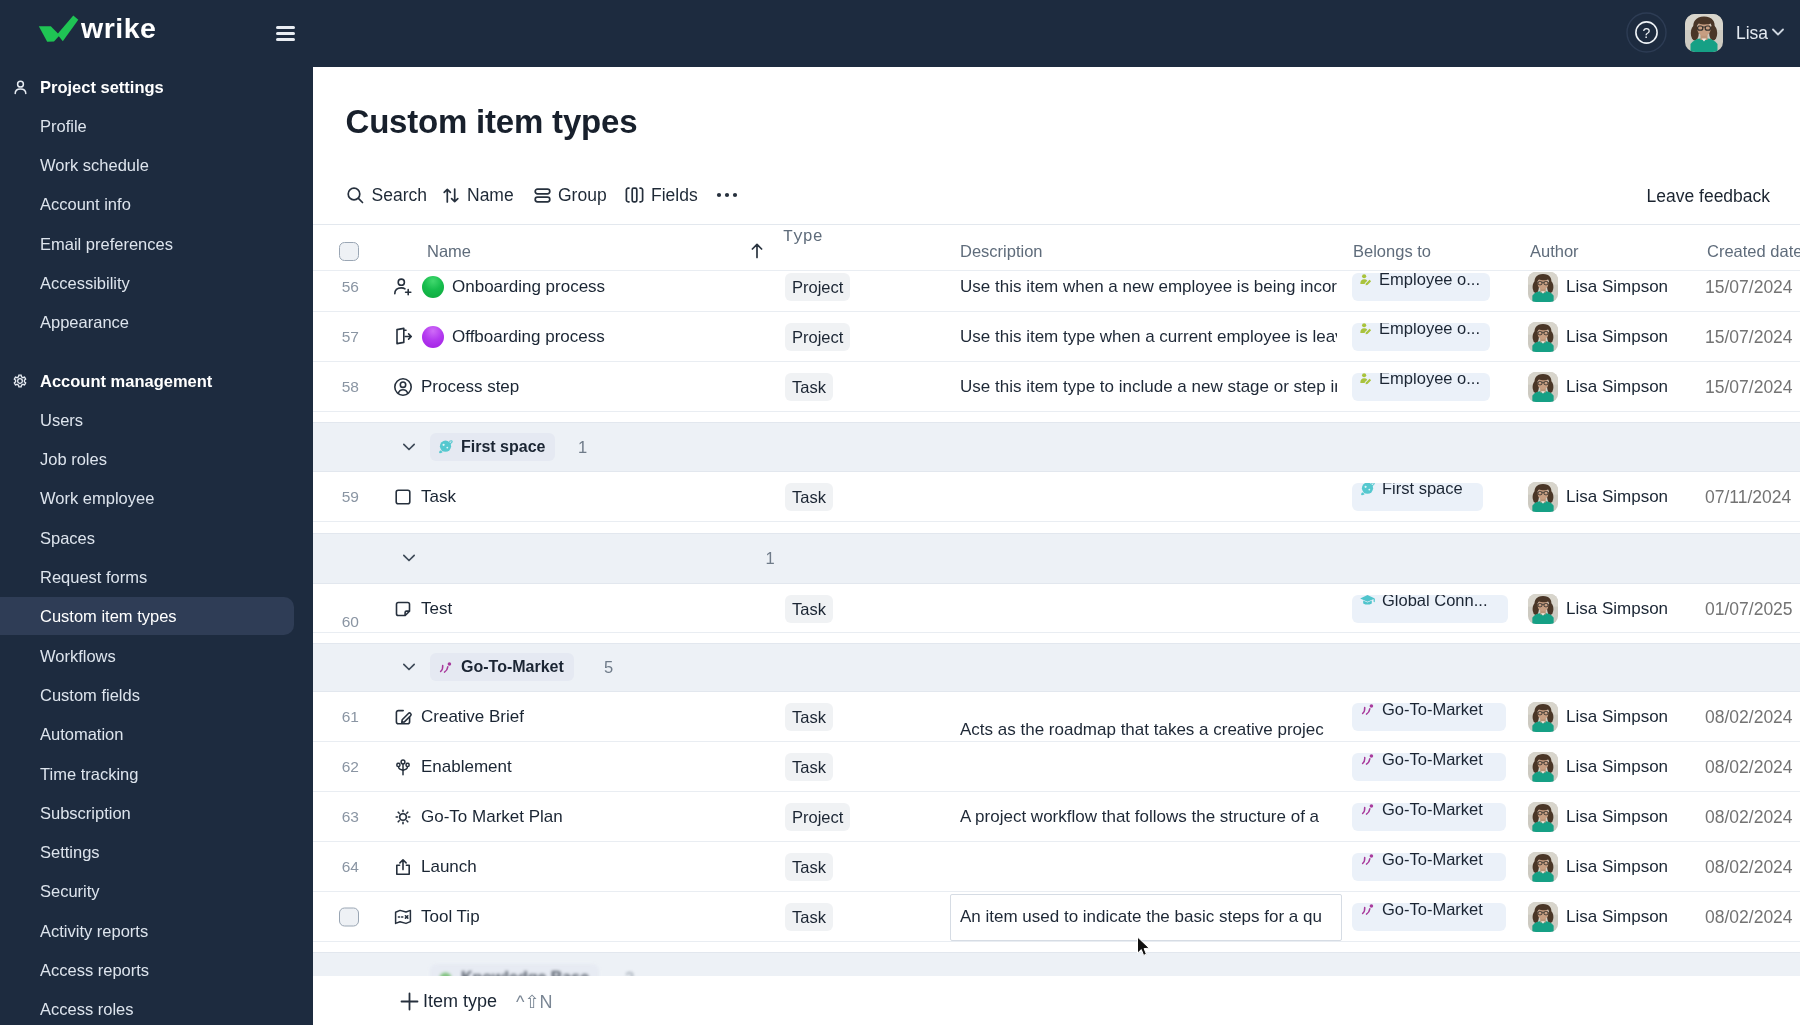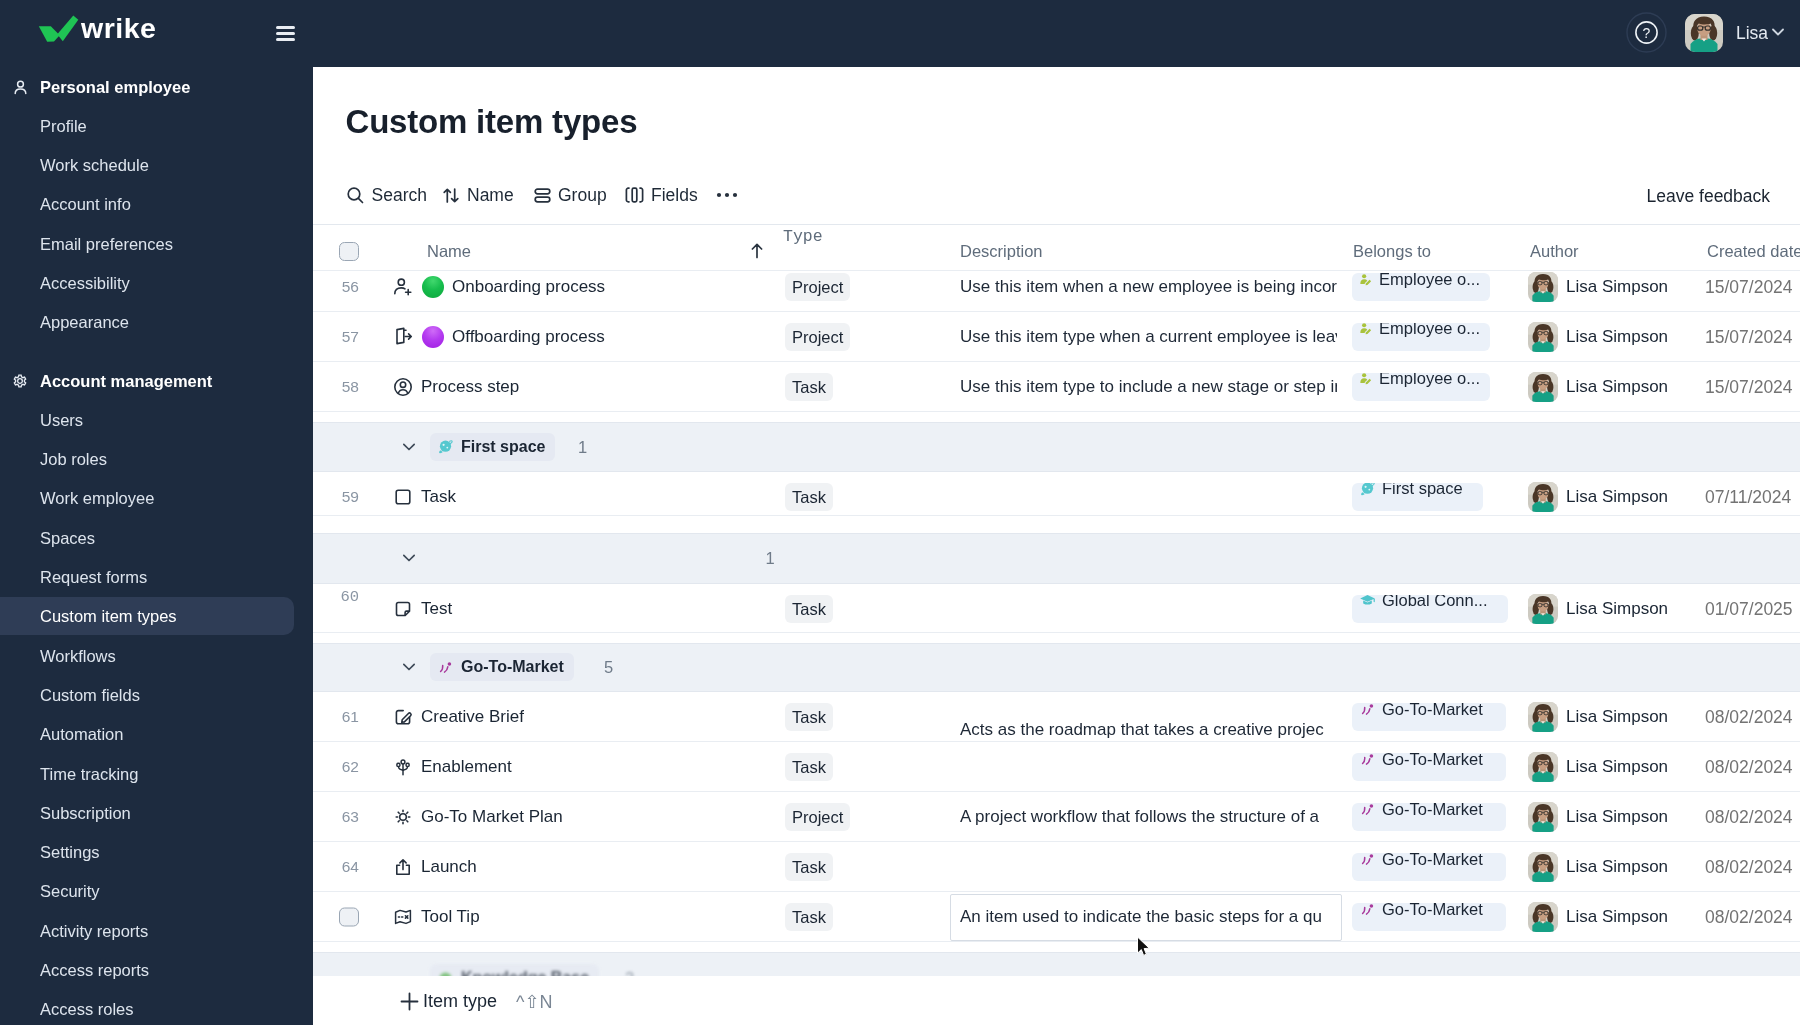--- a/index.html
+++ b/index.html
@@ -77,21 +77,21 @@
     <div class="abs" style="left:1736px;top:23px;font-size:17.5px;color:#e4eaf1;">Lisa</div>
     <svg class="abs" style="left:1771px;top:27px" width="14" height="10" viewBox="0 0 14 10">
       <path d="M2 2.5 L7 7.5 L12 2.5" fill="none" stroke="#cdd5df" stroke-width="1.8" stroke-linecap="round" stroke-linejoin="round"></path>
     </svg>
   </div>
   <div id="sidebar">
     <svg class="abs" style="left:13px;top:12.5px" width="15" height="15" viewBox="0 0 15 15">
       <circle cx="7.5" cy="4.2" r="2.9" fill="none" stroke="#e8edf4" stroke-width="1.5"></circle>
       <path d="M2.2 13.6 Q2.2 9 7.5 9 Q12.8 9 12.8 13.6" fill="none" stroke="#e8edf4" stroke-width="1.5" stroke-linecap="round"></path>
     </svg>
-    <div class="navhead" style="top:10.5px">Personal employee</div>
+    <div class="navhead" style="top:10.5px">Project settings</div>
     <div class="navitem" style="top:49.8px">Profile</div>
     <div class="navitem" style="top:89.1px">Work schedule</div>
     <div class="navitem" style="top:128.4px">Account info</div>
     <div class="navitem" style="top:167.7px">Email preferences</div>
     <div class="navitem" style="top:207px">Accessibility</div>
     <div class="navitem" style="top:246.3px">Appearance</div>
     <svg class="abs" style="left:12px;top:306px" width="16" height="16" viewBox="0 0 24 24">
       <path fill="none" stroke="#e8edf4" stroke-width="2" d="M12 8.5 a3.5 3.5 0 1 0 0 7 a3.5 3.5 0 1 0 0 -7 M10.3 3.2 h3.4 l.5 2.5 l2.2 1.3 l2.4 -.9 l1.7 3 l-1.9 1.7 v2.4 l1.9 1.7 l-1.7 3 l-2.4 -.9 l-2.2 1.3 l-.5 2.5 h-3.4 l-.5 -2.5 l-2.2 -1.3 l-2.4 .9 l-1.7 -3 l1.9 -1.7 v-2.4 l-1.9 -1.7 l1.7 -3 l2.4 .9 l2.2 -1.3 Z"></path>
     </svg>
     <div class="navhead" style="top:304.5px">Account management</div>
@@ -264,21 +264,21 @@
             <ellipse cx="19" cy="14.5" rx="6.8" ry="7.4" fill="#c79e82"></ellipse>
             <path d="M19 2.5 C10.5 2.5 7.5 8.5 8.5 13.5 C9 16.5 10.5 18 11.5 18.5 C11 14.5 12 10.5 14 9.5 C17 11 24 10.5 25.5 9.5 C27 11.5 27 15 26.5 18.5 C28 17.5 29 16 29.5 13.5 C30.5 8 27.5 2.5 19 2.5 Z" fill="#4a3627"></path>
             <rect x="12.6" y="12" width="5.2" height="4.2" rx="2" fill="none" stroke="#33302c" stroke-width="1.2"></rect>
             <rect x="20.2" y="12" width="5.2" height="4.2" rx="2" fill="none" stroke="#33302c" stroke-width="1.2"></rect>
             <path d="M17.8 13 h2.4" stroke="#33302c" stroke-width="1"></path>
             <path d="M16.5 24.5 L21.5 24.5 L19 27.5 Z" fill="#efeae0"></path>
           </svg></div>
     <div class="auth" style="top:25px;transform:translateY(-50%);">Lisa Simpson</div>
     <div class="date" style="top:25px;transform:translateY(-50%);">15/07/2024</div>
   </div>
-  <div class="row" style="top:404.5px;height:44px;">
+  <div class="row" style="top:404.5px;height:50px;">
     <div class="num" style="top:25px;transform:translateY(-50%);">59</div>
     <div class="icon20 abs" style="top:25px;transform:translateY(-50%);height:20px;"><svg width="20" height="20" viewBox="0 0 20 20">
             <rect x="3.2" y="3.2" width="13.6" height="13.6" rx="2" fill="none" stroke="#26303d" stroke-width="1.6"></rect>
           </svg></div>
     <div class="nm" style="left:108px;top:25px;transform:translateY(-50%);">Task</div>
     <div class="chip" style="top:25px;transform:translateY(-50%);">Task</div>
     <div class="bchip" style="top:25px;transform:translateY(-50%);width:131px;"><svg width="17" height="17" viewBox="0 0 17 17">
             <g fill="#55c8cf">
               <circle cx="8.5" cy="8.2" r="5.6"></circle>
               <path d="M3.2 12.3 Q1.4 14.4 2.3 15 Q3.4 15.6 5.9 13.9 Z"></path>
@@ -298,21 +298,21 @@
             <path d="M19 2.5 C10.5 2.5 7.5 8.5 8.5 13.5 C9 16.5 10.5 18 11.5 18.5 C11 14.5 12 10.5 14 9.5 C17 11 24 10.5 25.5 9.5 C27 11.5 27 15 26.5 18.5 C28 17.5 29 16 29.5 13.5 C30.5 8 27.5 2.5 19 2.5 Z" fill="#4a3627"></path>
             <rect x="12.6" y="12" width="5.2" height="4.2" rx="2" fill="none" stroke="#33302c" stroke-width="1.2"></rect>
             <rect x="20.2" y="12" width="5.2" height="4.2" rx="2" fill="none" stroke="#33302c" stroke-width="1.2"></rect>
             <path d="M17.8 13 h2.4" stroke="#33302c" stroke-width="1"></path>
             <path d="M16.5 24.5 L21.5 24.5 L19 27.5 Z" fill="#efeae0"></path>
           </svg></div>
     <div class="auth" style="top:25px;transform:translateY(-50%);">Lisa Simpson</div>
     <div class="date" style="top:25px;transform:translateY(-50%);">07/11/2024</div>
   </div>
   <div class="row" style="top:516.5px;height:49.5px;">
-    <div class="num" style="top:13px;transform:translateY(-50%);font-family:Liberation Mono, monospace;">60</div>
+    <div class="num" style="top:38px;transform:translateY(-50%);">60</div>
     <div class="icon20 abs" style="top:25px;transform:translateY(-50%);height:20px;"><svg width="20" height="20" viewBox="0 0 20 20">
             <g fill="none" stroke="#26303d" stroke-width="1.6" stroke-linejoin="round">
               <path d="M3.5 5.3 a1.8 1.8 0 0 1 1.8 -1.8 h9.4 a1.8 1.8 0 0 1 1.8 1.8 v7 l-4.3 4.2 h-6.9 a1.8 1.8 0 0 1 -1.8 -1.8 Z"></path>
               <path d="M16.3 12.1 h-2.8 a1.4 1.4 0 0 0 -1.4 1.4 v2.8"></path>
             </g>
           </svg></div>
     <div class="nm" style="left:108px;top:25px;transform:translateY(-50%);">Test</div>
     <div class="chip" style="top:25px;transform:translateY(-50%);">Task</div>
     <div class="bchip" style="top:25px;transform:translateY(-50%);width:156px;"><svg width="17" height="17" viewBox="0 0 17 17">
             <g fill="#4fc4cc">

